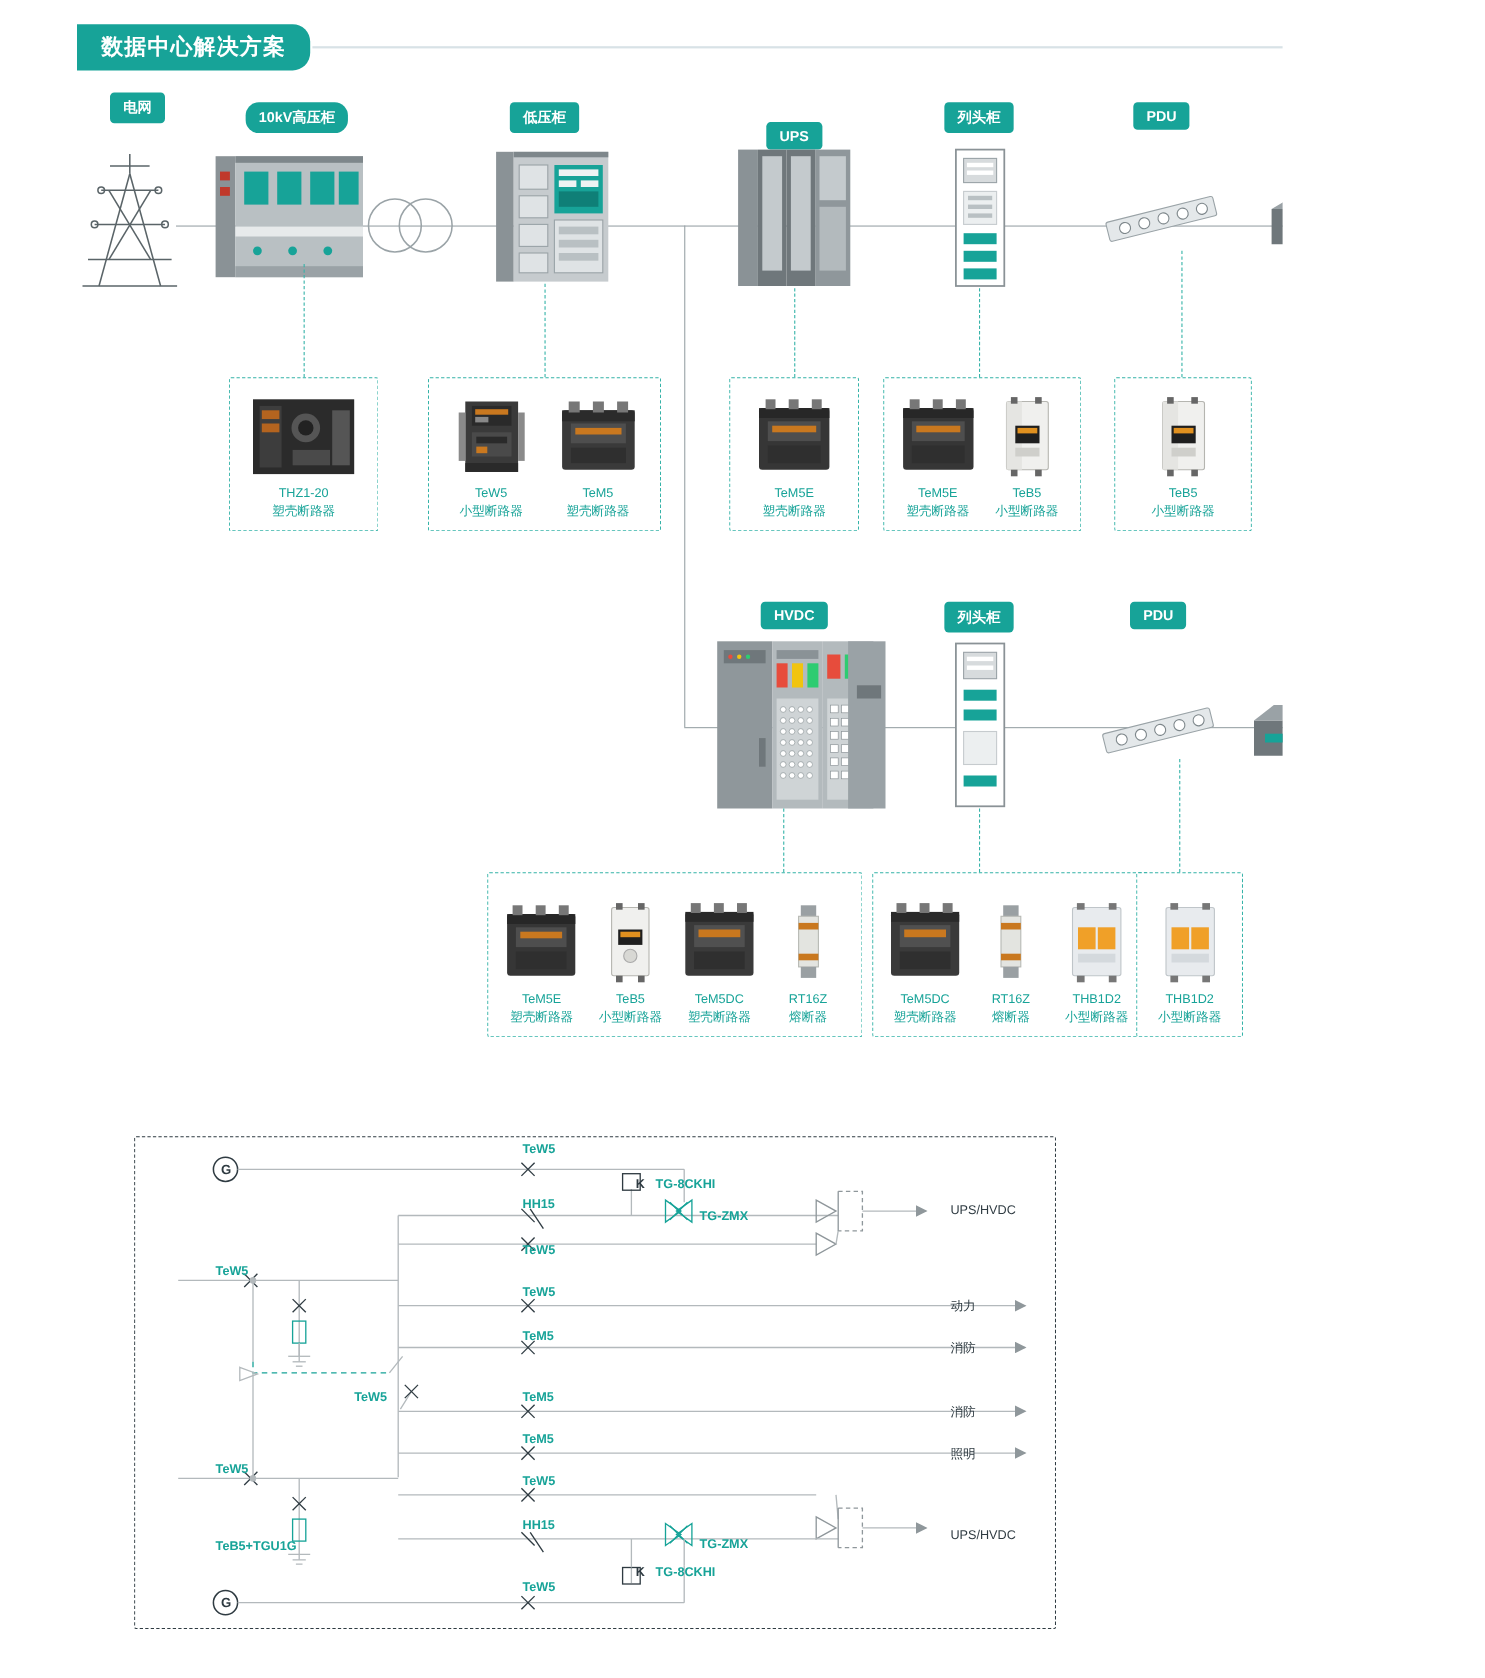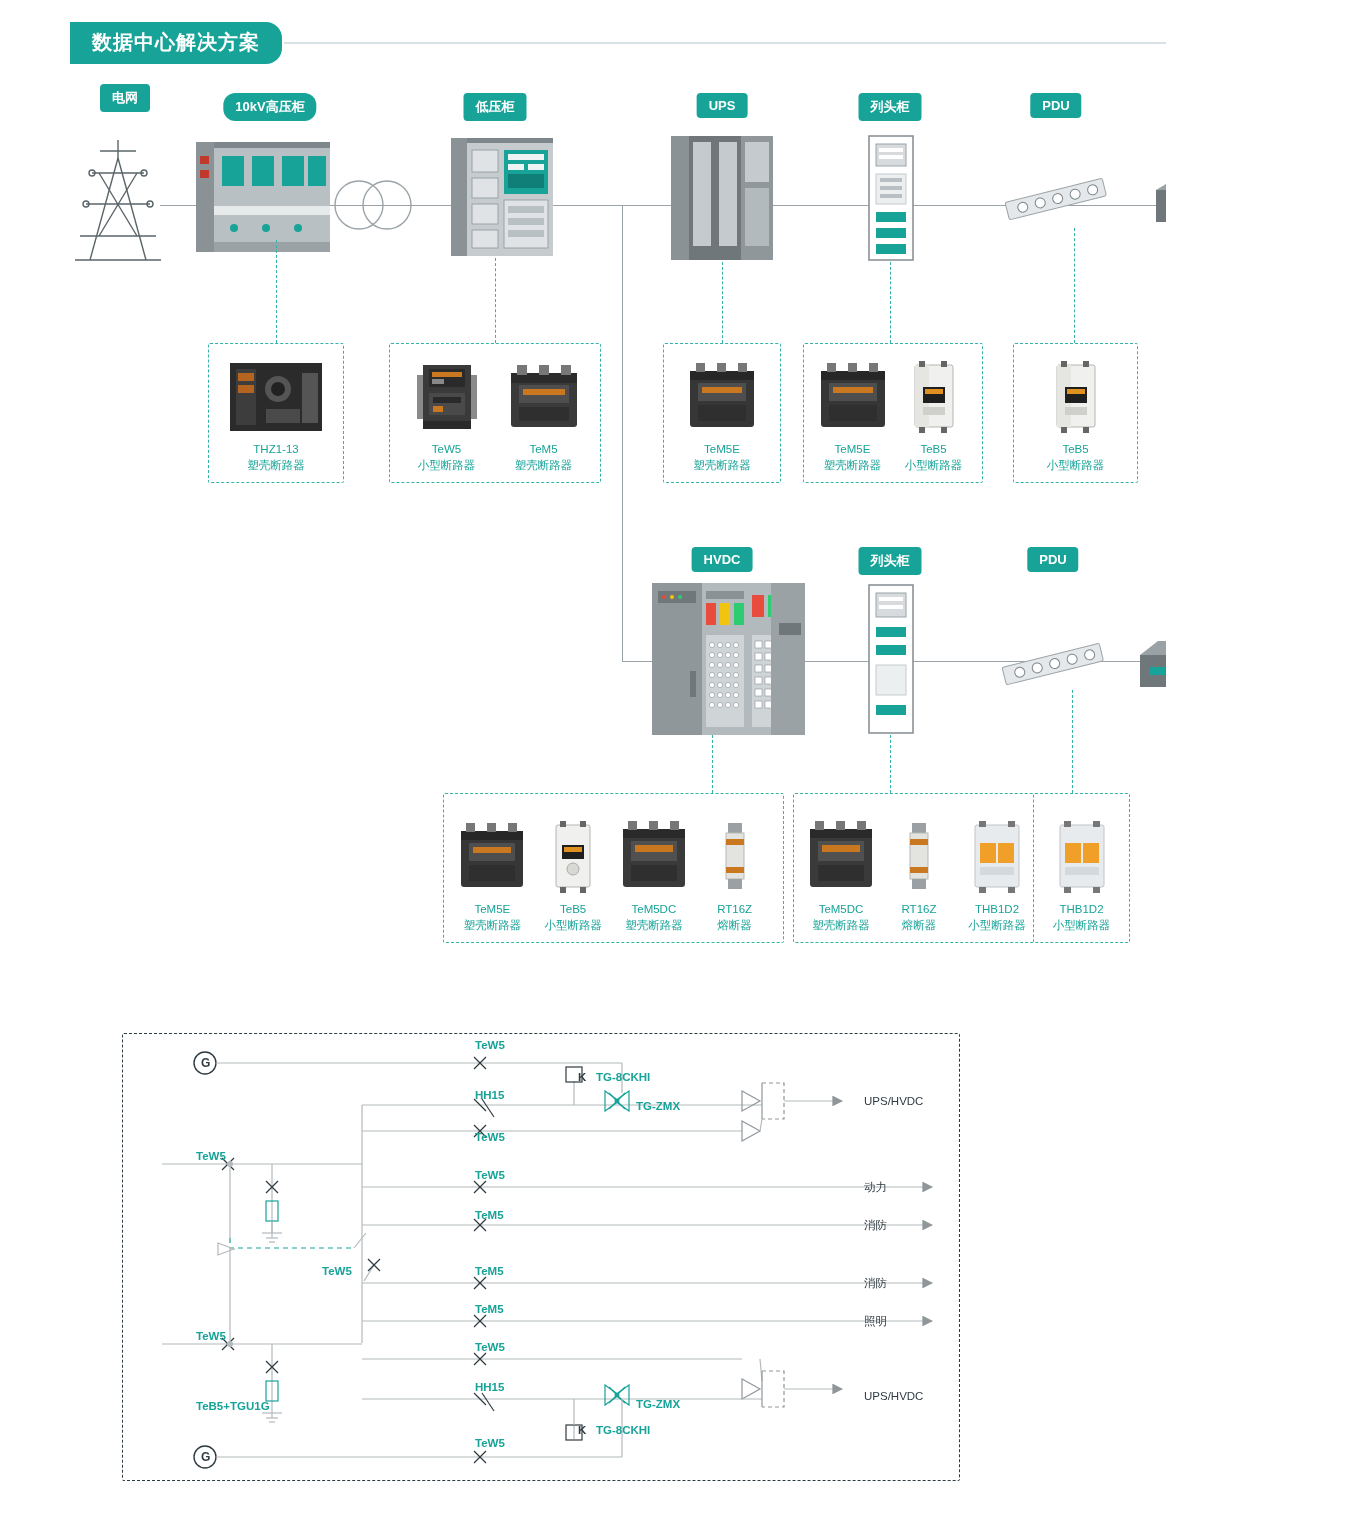--- a/index.html
+++ b/index.html
@@ -114,21 +114,21 @@
 <div id="page">
 
   <div class="section-head" style="left:70px; top:22px; width:1210px;">
     <div class="section-tab">数据中心解决方案</div>
     <div class="section-rule"></div>
   </div>
 
   <div class="chip" style="left:125px; top:84px;">电网</div>
   <div class="chip" style="left:270px; top:93px;border-radius:12px;">10kV高压柜</div>
   <div class="chip" style="left:495px; top:93px;">低压柜</div>
-  <div class="chip" style="left:722px; top:93px;">UPS</div>
+  <div class="chip" style="left:722px; top:111px;">UPS</div>
   <div class="chip" style="left:890px; top:93px;">列头柜</div>
   <div class="chip" style="left:1056px; top:93px;">PDU</div>
   <div class="chip" style="left:1218px; top:93px;">服务器</div>
 
   <div class="ln hln" style="left:160px; top:205px; width:1140px;"></div>
 
   <svg style="position:absolute; left:0; top:118px; width:1350px; height:160px;">
 
     <g stroke="#5a6468" stroke-width="1.4" fill="none">
       <line x1="118" y1="22" x2="118" y2="40"></line>
@@ -247,21 +247,21 @@
           <rect x="10" y="10" width="20" height="56" fill="#3d3d3d"></rect>
           <rect x="12" y="14" width="16" height="8" fill="#b4641f"></rect>
           <rect x="12" y="26" width="16" height="8" fill="#b4641f"></rect>
           <circle cx="52" cy="30" r="13" fill="#555"></circle>
           <circle cx="52" cy="30" r="7" fill="#222"></circle>
           <rect x="40" y="50" width="34" height="14" fill="#4a4a4a"></rect>
           <rect x="76" y="14" width="16" height="50" fill="#555"></rect>
         </svg>
       </div>
       <div class="cap">
-        <span>THZ1-13</span><br>
+        <span>THZ1-20</span><br>
         <span>塑壳断路器</span>
       </div>
     </div>
   </div>
 
   <div class="prodbox" style="left:389px; top:343px; width:212px; height:140px;">
     <div class="prod">
       <div class="art">
         <svg width="76" height="76" viewBox="0 0 76 76">
           <rect x="14" y="6" width="48" height="64" fill="#3a3a3a"></rect>

